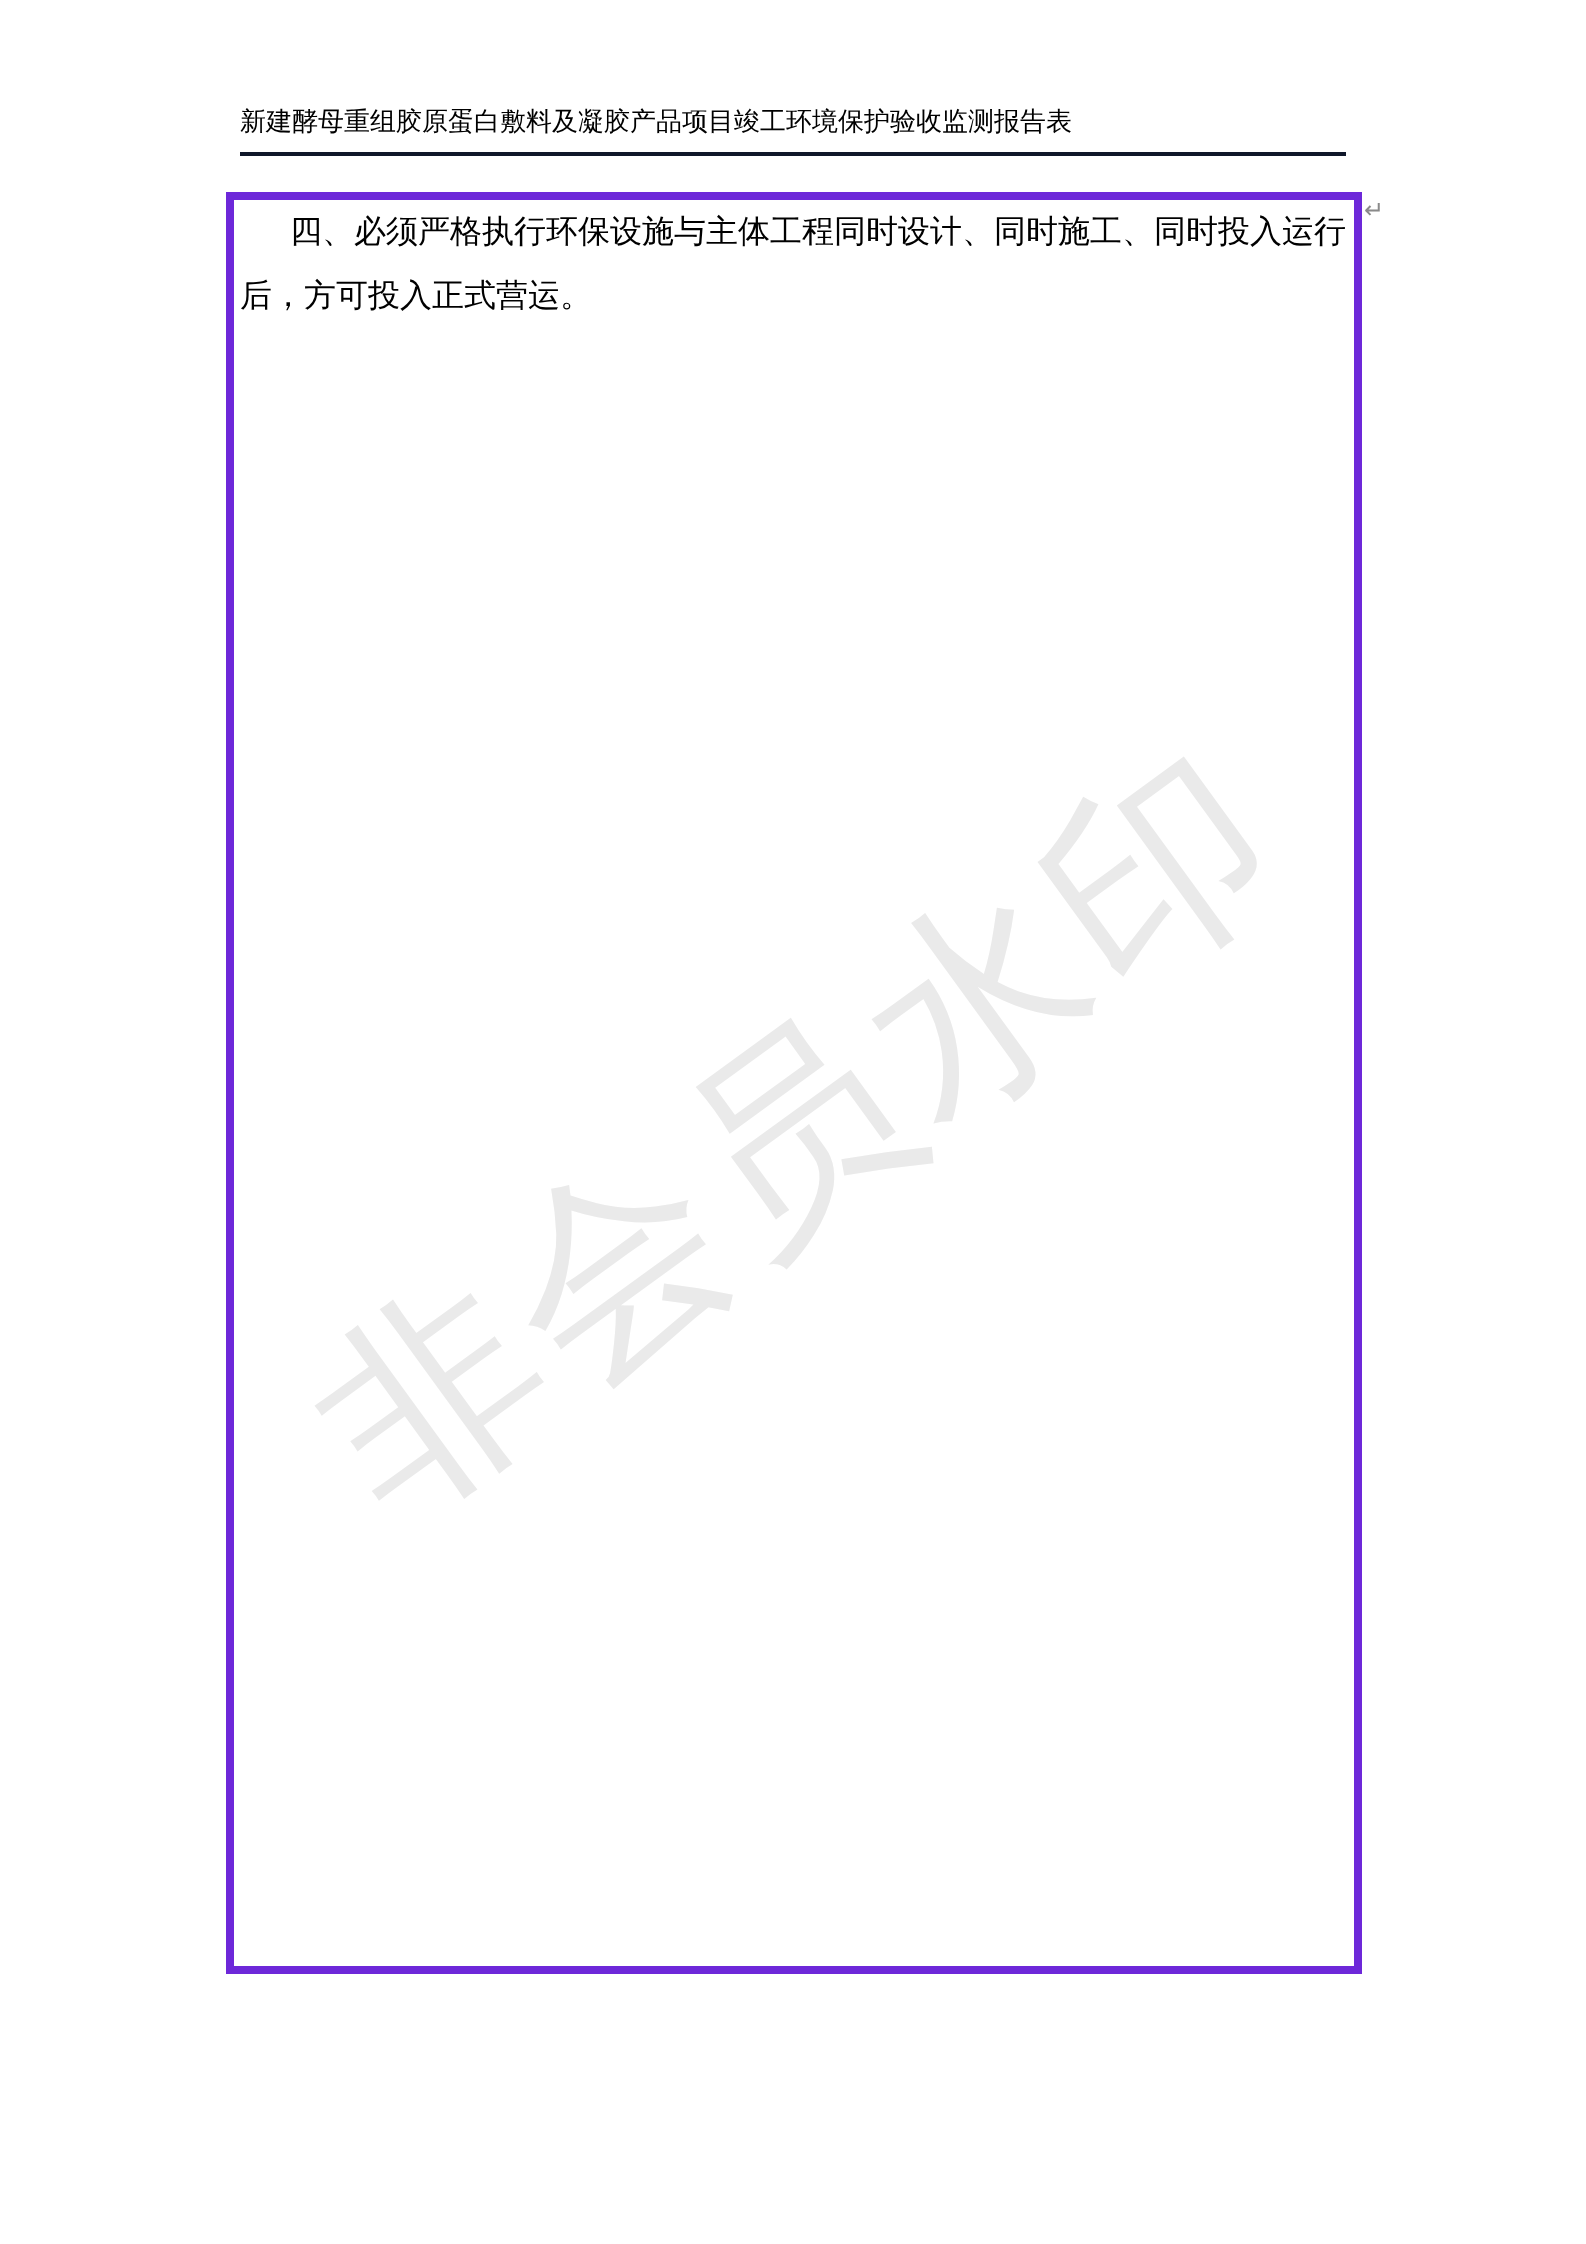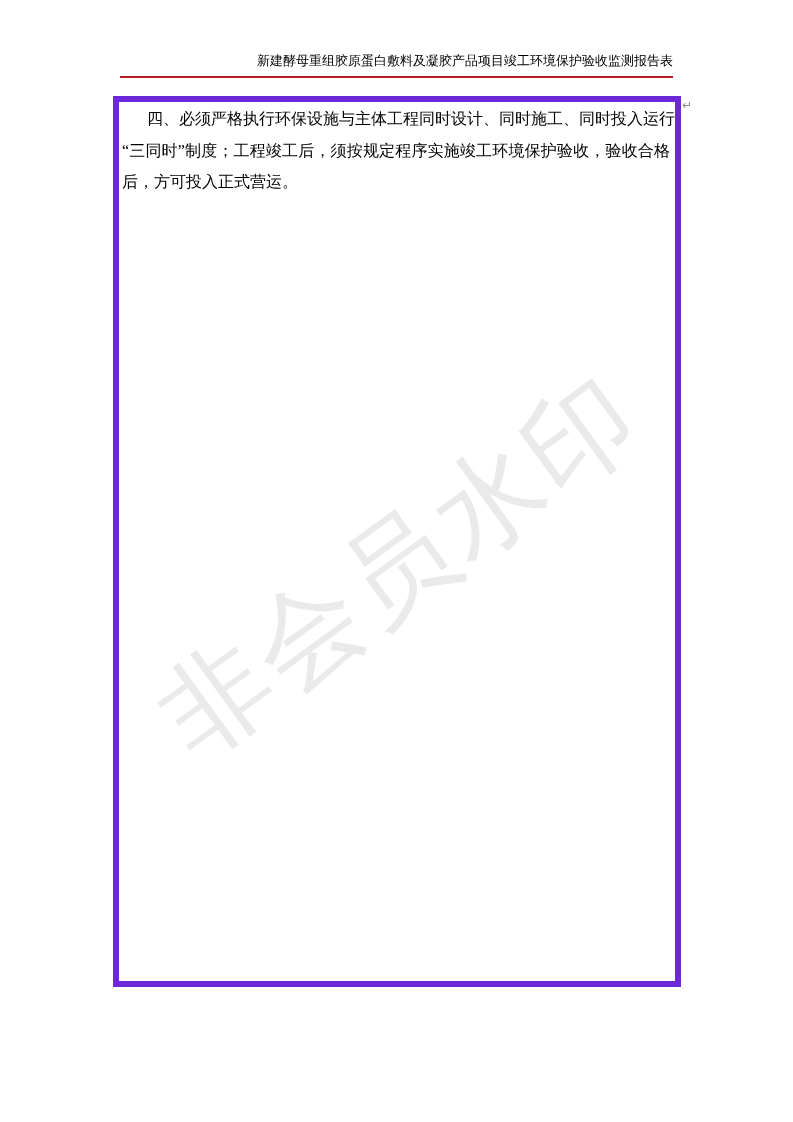--- a/index.html
+++ b/index.html
@@ -30,25 +30,25 @@
     user-select: none;
     font-family: "Liberation Sans", "DejaVu Sans", sans-serif;
   }
 
   
   .header {
     position: absolute;
     left: 120px;
     top: 52px;
     width: 553px;
-    text-align: right;
+    text-align: left;
     font-size: 13px;
     line-height: 17px;
     padding-bottom: 7px;
-    border-bottom: 2px solid #b91c1c;
+    border-bottom: 2px solid #0f172a;
     z-index: 2;
     white-space: nowrap;
   }
 
   
   .pilcrow {
     position: absolute;
     left: 682px;
     top: 98px;
     font-size: 12px;
@@ -58,21 +58,21 @@
     font-family: "DejaVu Sans", sans-serif;
   }
 
   
   .main-box {
     position: absolute;
     left: 113px;
     top: 96px;
     width: 568px;
     height: 891px;
-    border: 6px solid #6d28d9;
+    border: 4px solid #6d28d9;
     z-index: 1;
     background: transparent;
   }
   .content {
     padding: 1px 5px 0 3px;
     font-size: 16px;
     line-height: 31.6px;
   }
   .line {
     width: 100%;
@@ -106,19 +106,18 @@
 
   <div class="watermark">非会员水印</div>
 
   <div class="header">新建酵母重组胶原蛋白敷料及凝胶产品项目竣工环境保护验收监测报告表</div>
 
   <div class="pilcrow">↵</div>
 
   <div class="main-box">
     <div class="content">
       <div class="line indent">四、必须严格执行环保设施与主体工程同时设计、同时施工、同时投入运行</div>
-      <div class="line">“三同时”制度；工程竣工后，须按规定程序实施竣工环境保护验收，验收合格</div>
       <div class="line short">后，方可投入正式营运。</div>
     </div>
   </div>
 
 
 </div>
 
 </body></html>

